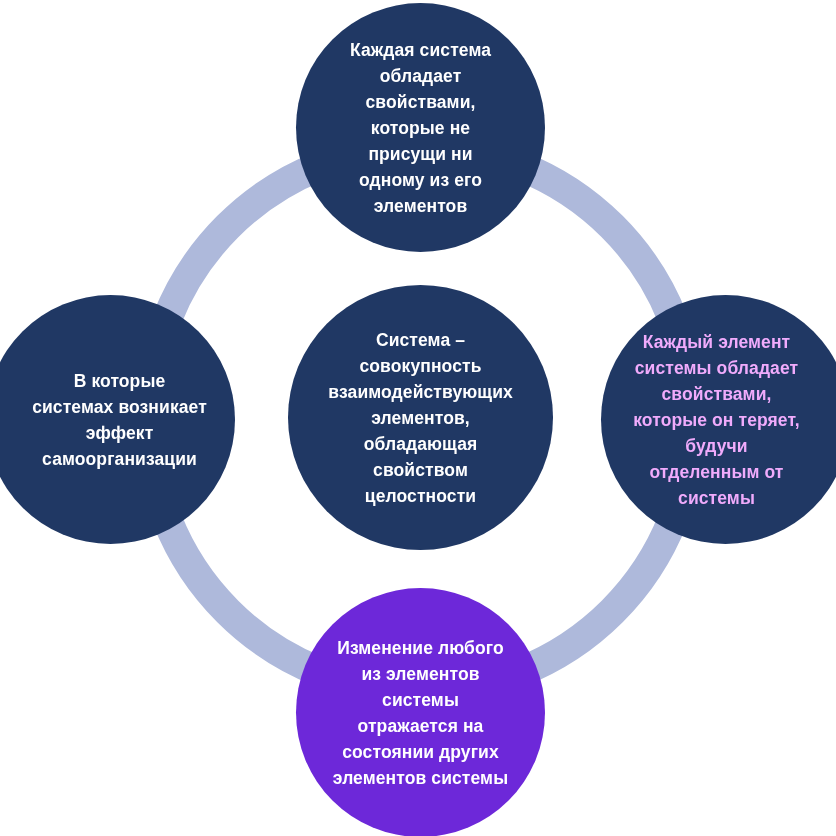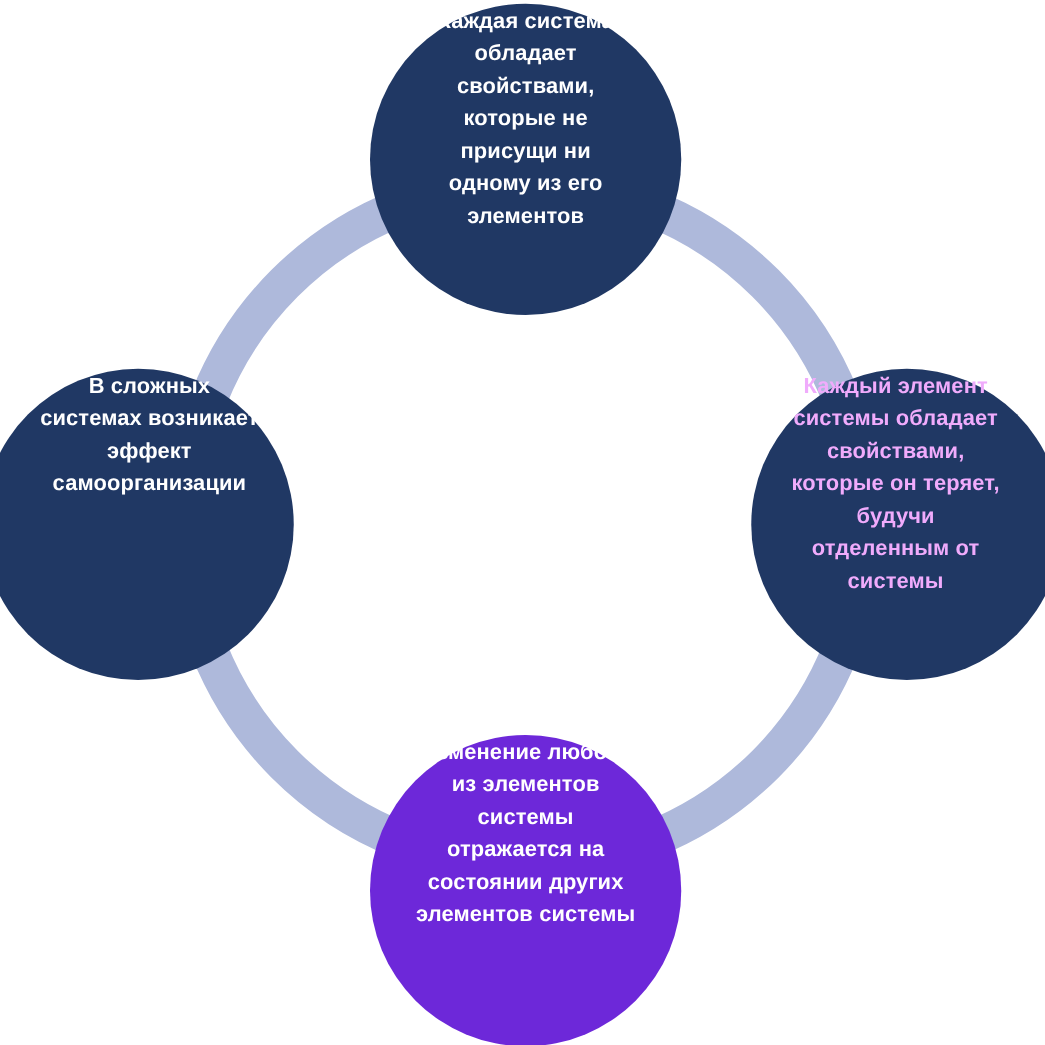--- a/index.html
+++ b/index.html
@@ -22,21 +22,21 @@
     left: 0;
     top: 0;
     width: 836px;
     height: 836px;
   }
   .node-circle {
     position: absolute;
     border-radius: 50%;
     background: #203864;
     display: flex;
-    align-items: flex-start;
+    align-items: center;
     justify-content: center;
     box-sizing: border-box;
   }
   .node-label {
     color: #ffffff;
     font-family: "Liberation Sans", sans-serif;
     font-weight: bold;
     text-align: center;
     line-height: 26px;
     white-space: pre-line;
@@ -132,20 +132,29 @@
   <div class="node-circle" id="node-bottom" style="background: #6d28d9;">
     <div class="node-label" style="color: rgb(255, 255, 255);">Изменение любого
 из элементов
 системы
 отражается на
 состоянии других
 элементов системы</div>
   </div>
 
   <div class="node-circle" id="node-left" style="background: rgb(32, 56, 100);">
-    <div class="node-label" style="color: rgb(255, 255, 255);">В сложных
+    <div class="node-label" style="color: rgb(255, 255, 255);">В которые
 системах возникает
 эффект
 самоорганизации</div>
   </div>
 
+  <div class="node-circle" id="node-center" style="background: rgb(32, 56, 100);">
+    <div class="node-label" style="color: rgb(255, 255, 255);">Система –
+совокупность
+взаимодействующих
+элементов,
+обладающая
+свойством
+целостности</div>
+  </div>
 
 </div>
 
 </body></html>

